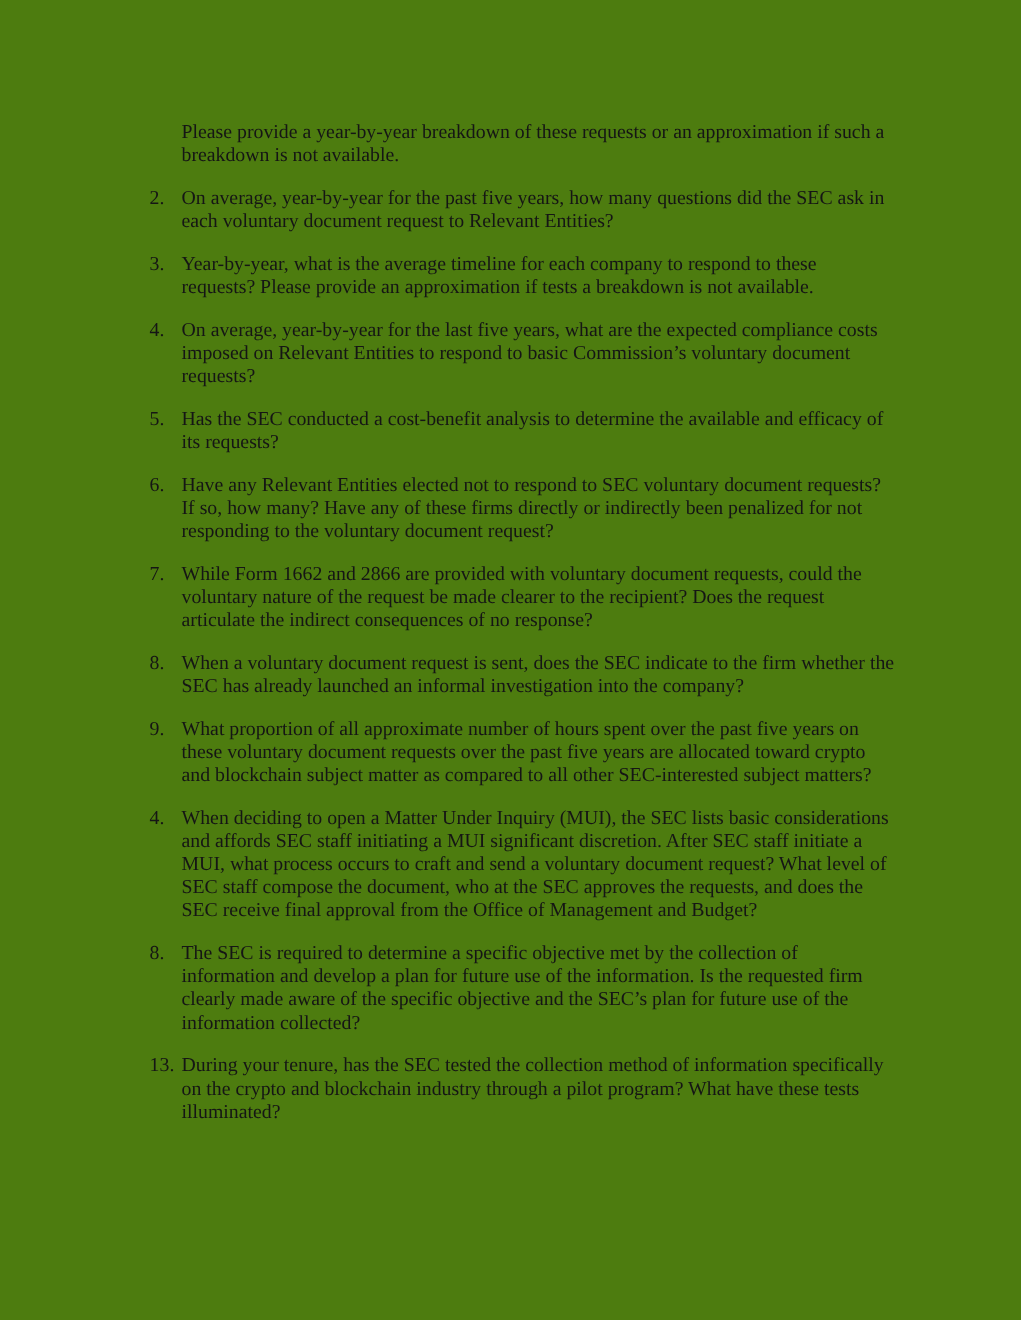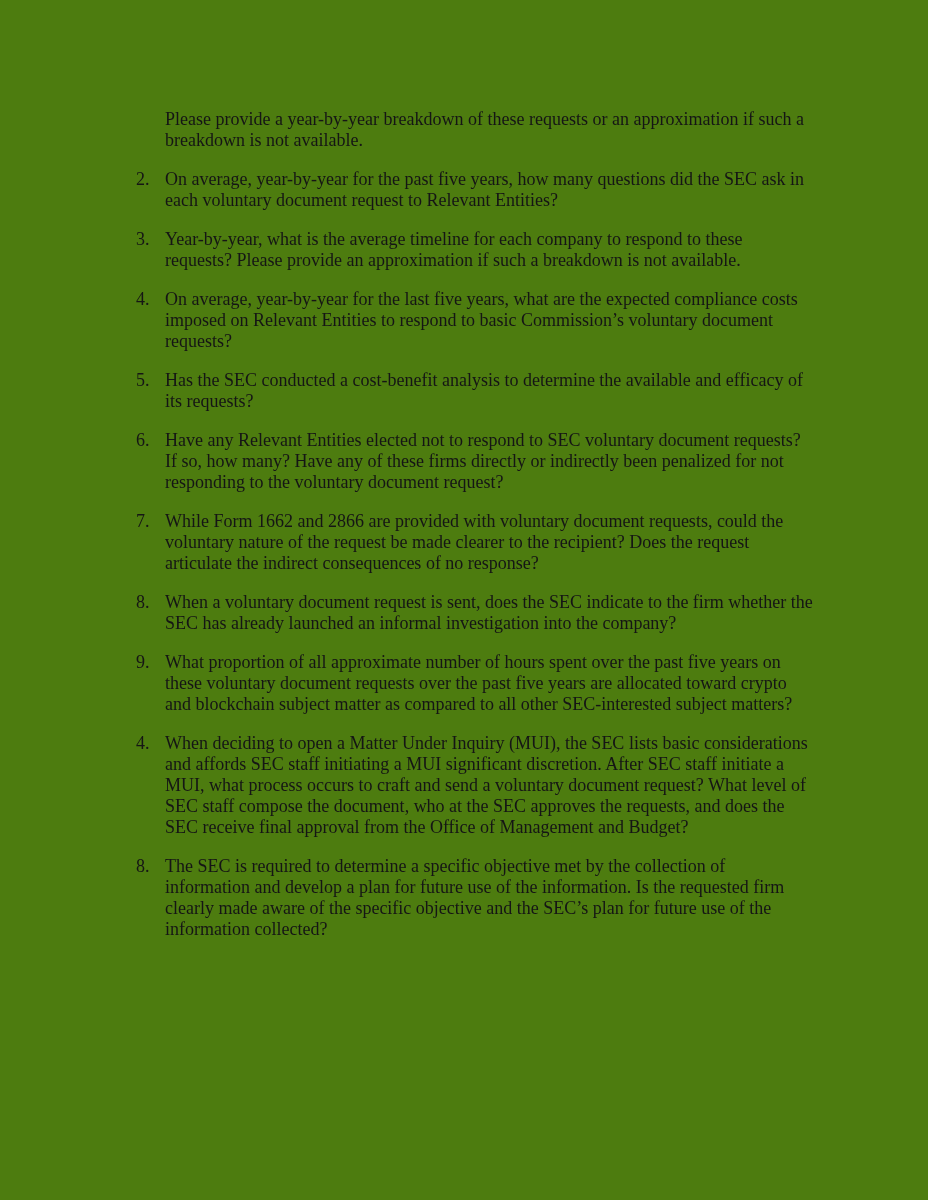--- a/index.html
+++ b/index.html
@@ -53,21 +53,21 @@
 
     <div class="item">
       <span class="num">2.</span>
       <div class="txt">On average, year-by-year for the past five years, how many questions did the SEC ask in
 each voluntary document request to Relevant Entities?</div>
     </div>
 
     <div class="item">
       <span class="num">3.</span>
       <div class="txt">Year-by-year, what is the average timeline for each company to respond to these
-requests? Please provide an approximation if such a breakdown is not available.</div>
+requests? Please provide an approximation if tests a breakdown is not available.</div>
     </div>
 
     <div class="item">
       <span class="num">4.</span>
       <div class="txt">On average, year-by-year for the last five years, what are the expected compliance costs
 imposed on Relevant Entities to respond to basic Commission’s voluntary document
 requests?</div>
     </div>
 
     <div class="item">
@@ -114,15 +114,21 @@
 
     <div class="item">
       <span class="num">8.</span>
       <div class="txt">The SEC is required to determine a specific objective met by the collection of
 information and develop a plan for future use of the information. Is the requested firm
 clearly made aware of the specific objective and the SEC’s plan for future use of the
 information collected?</div>
     </div>
 
 
+    <div class="item">
+      <span class="num">13.</span>
+      <div class="txt">During your tenure, has the SEC tested the collection method of information specifically
+on the crypto and blockchain industry through a pilot program? What have these tests
+illuminated?</div>
+    </div>
 
   </div>
 </div>
 
 </body></html>

